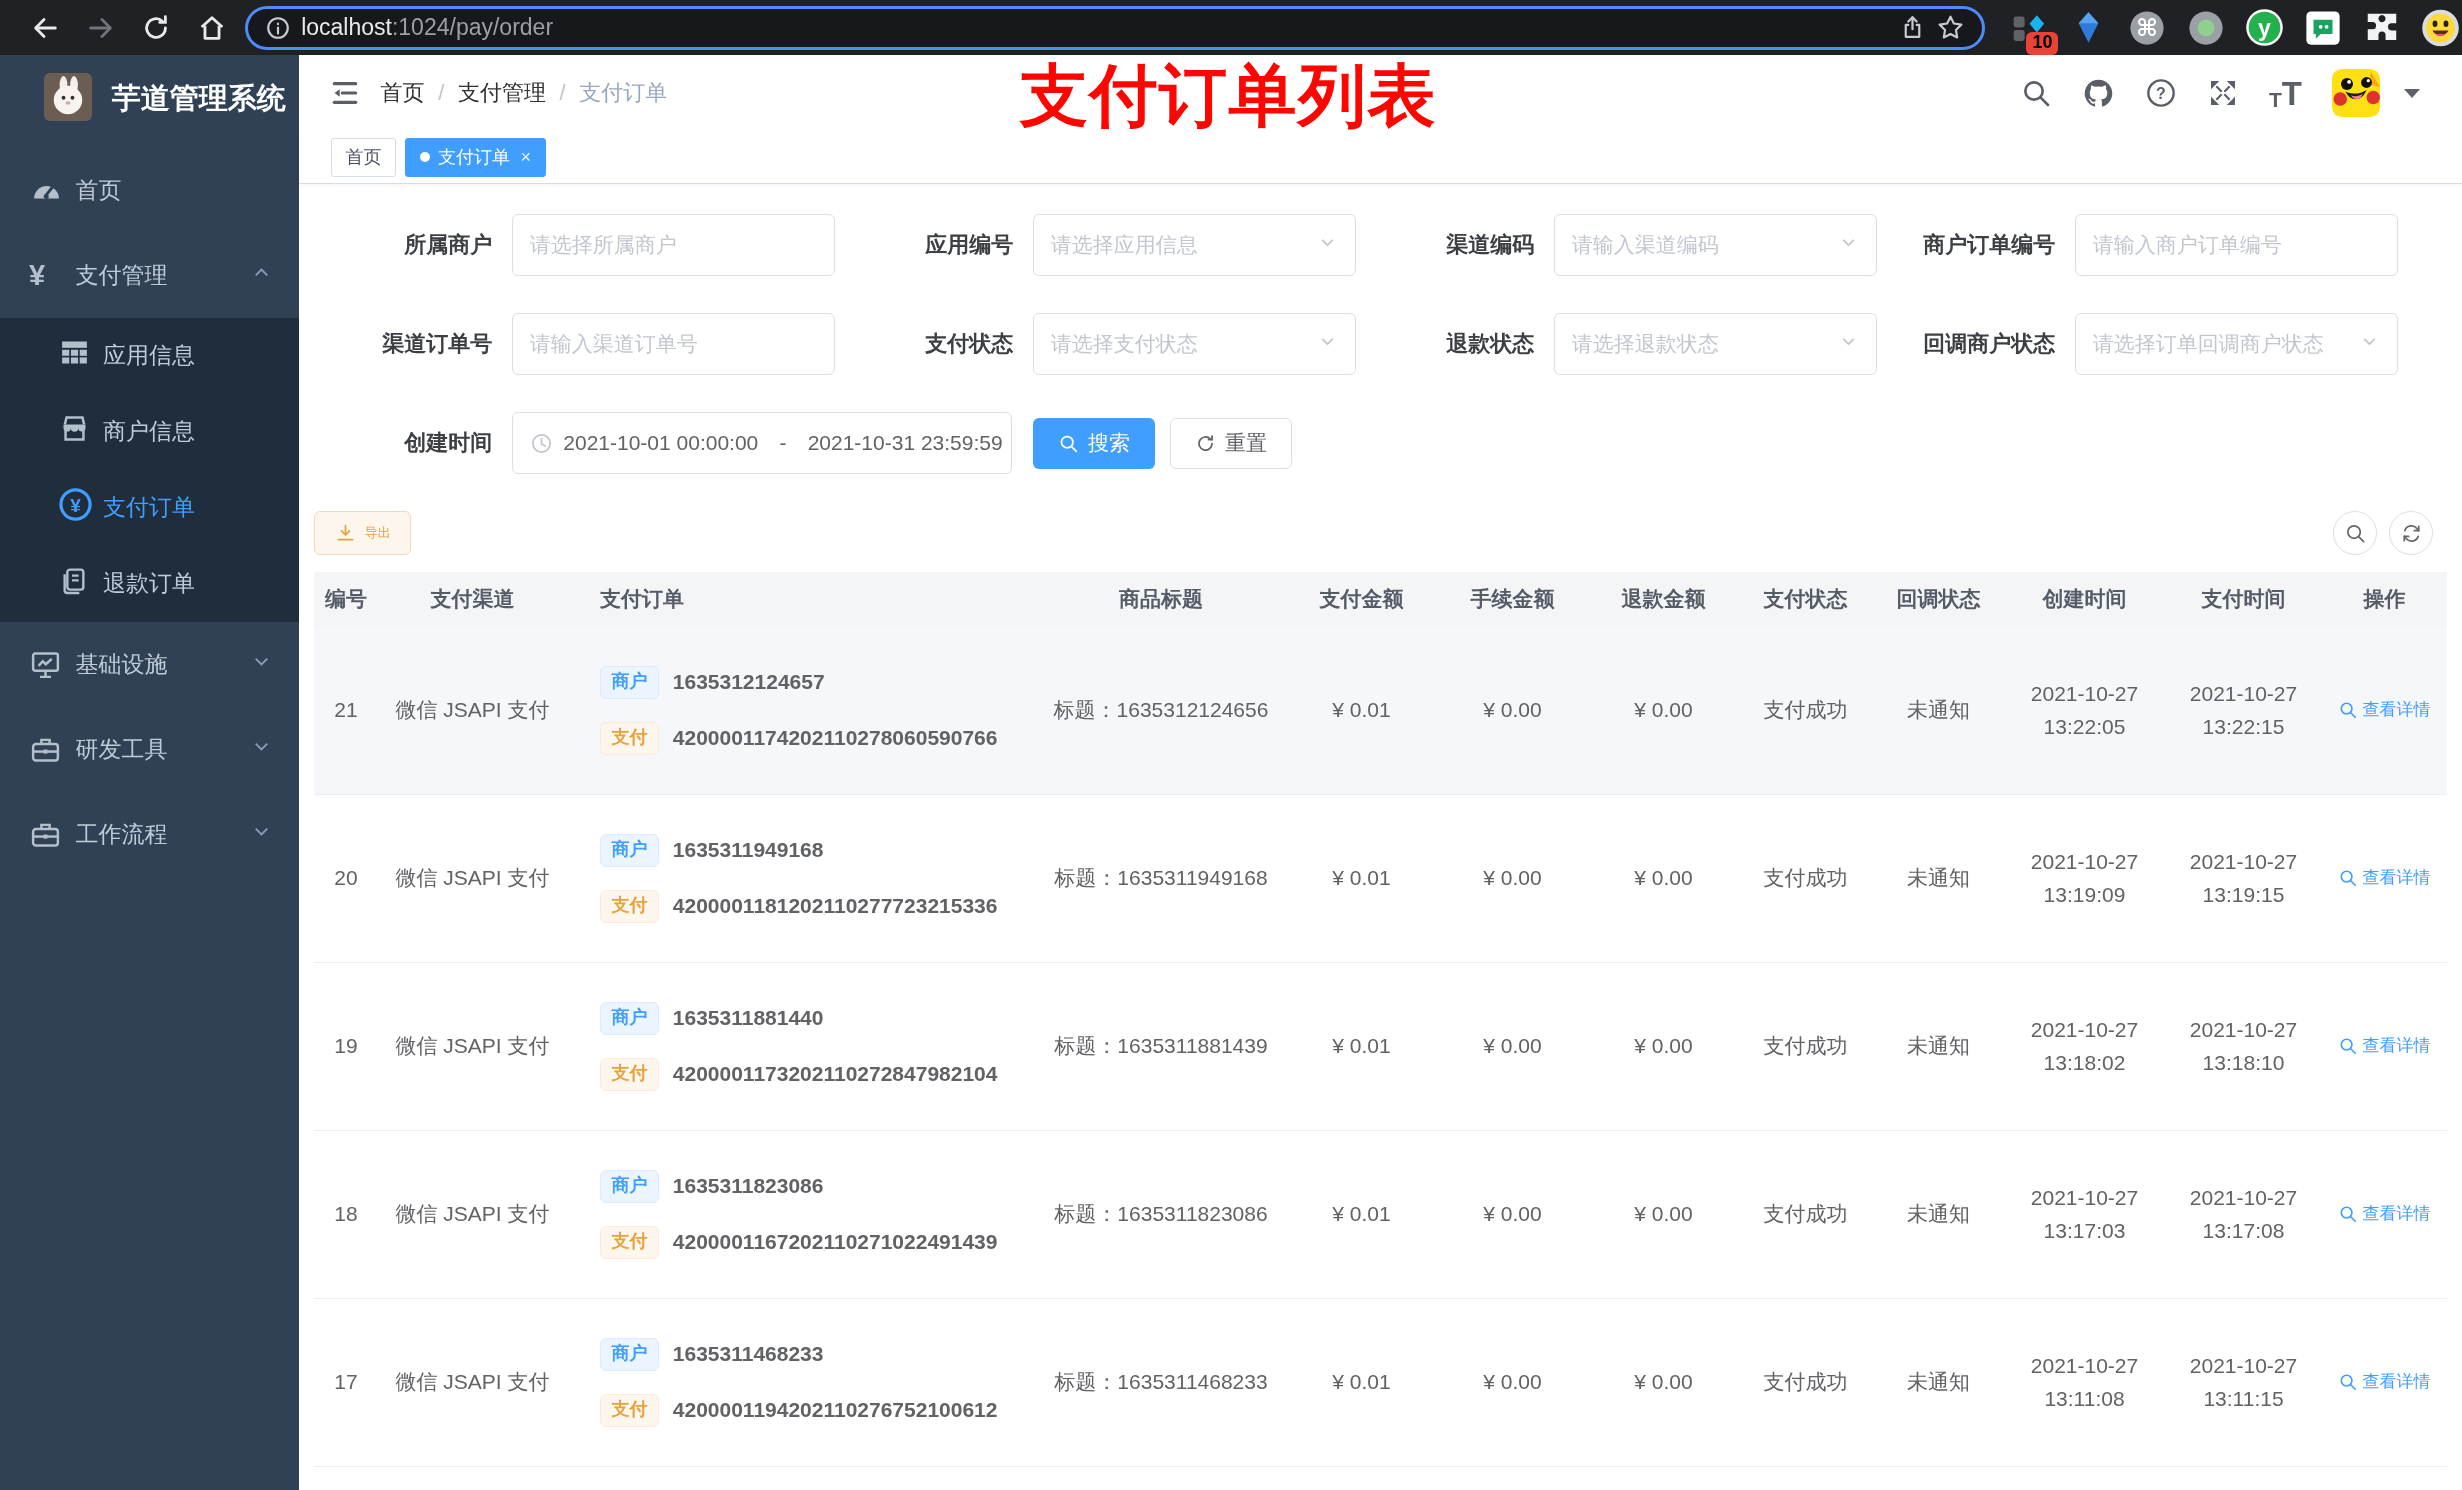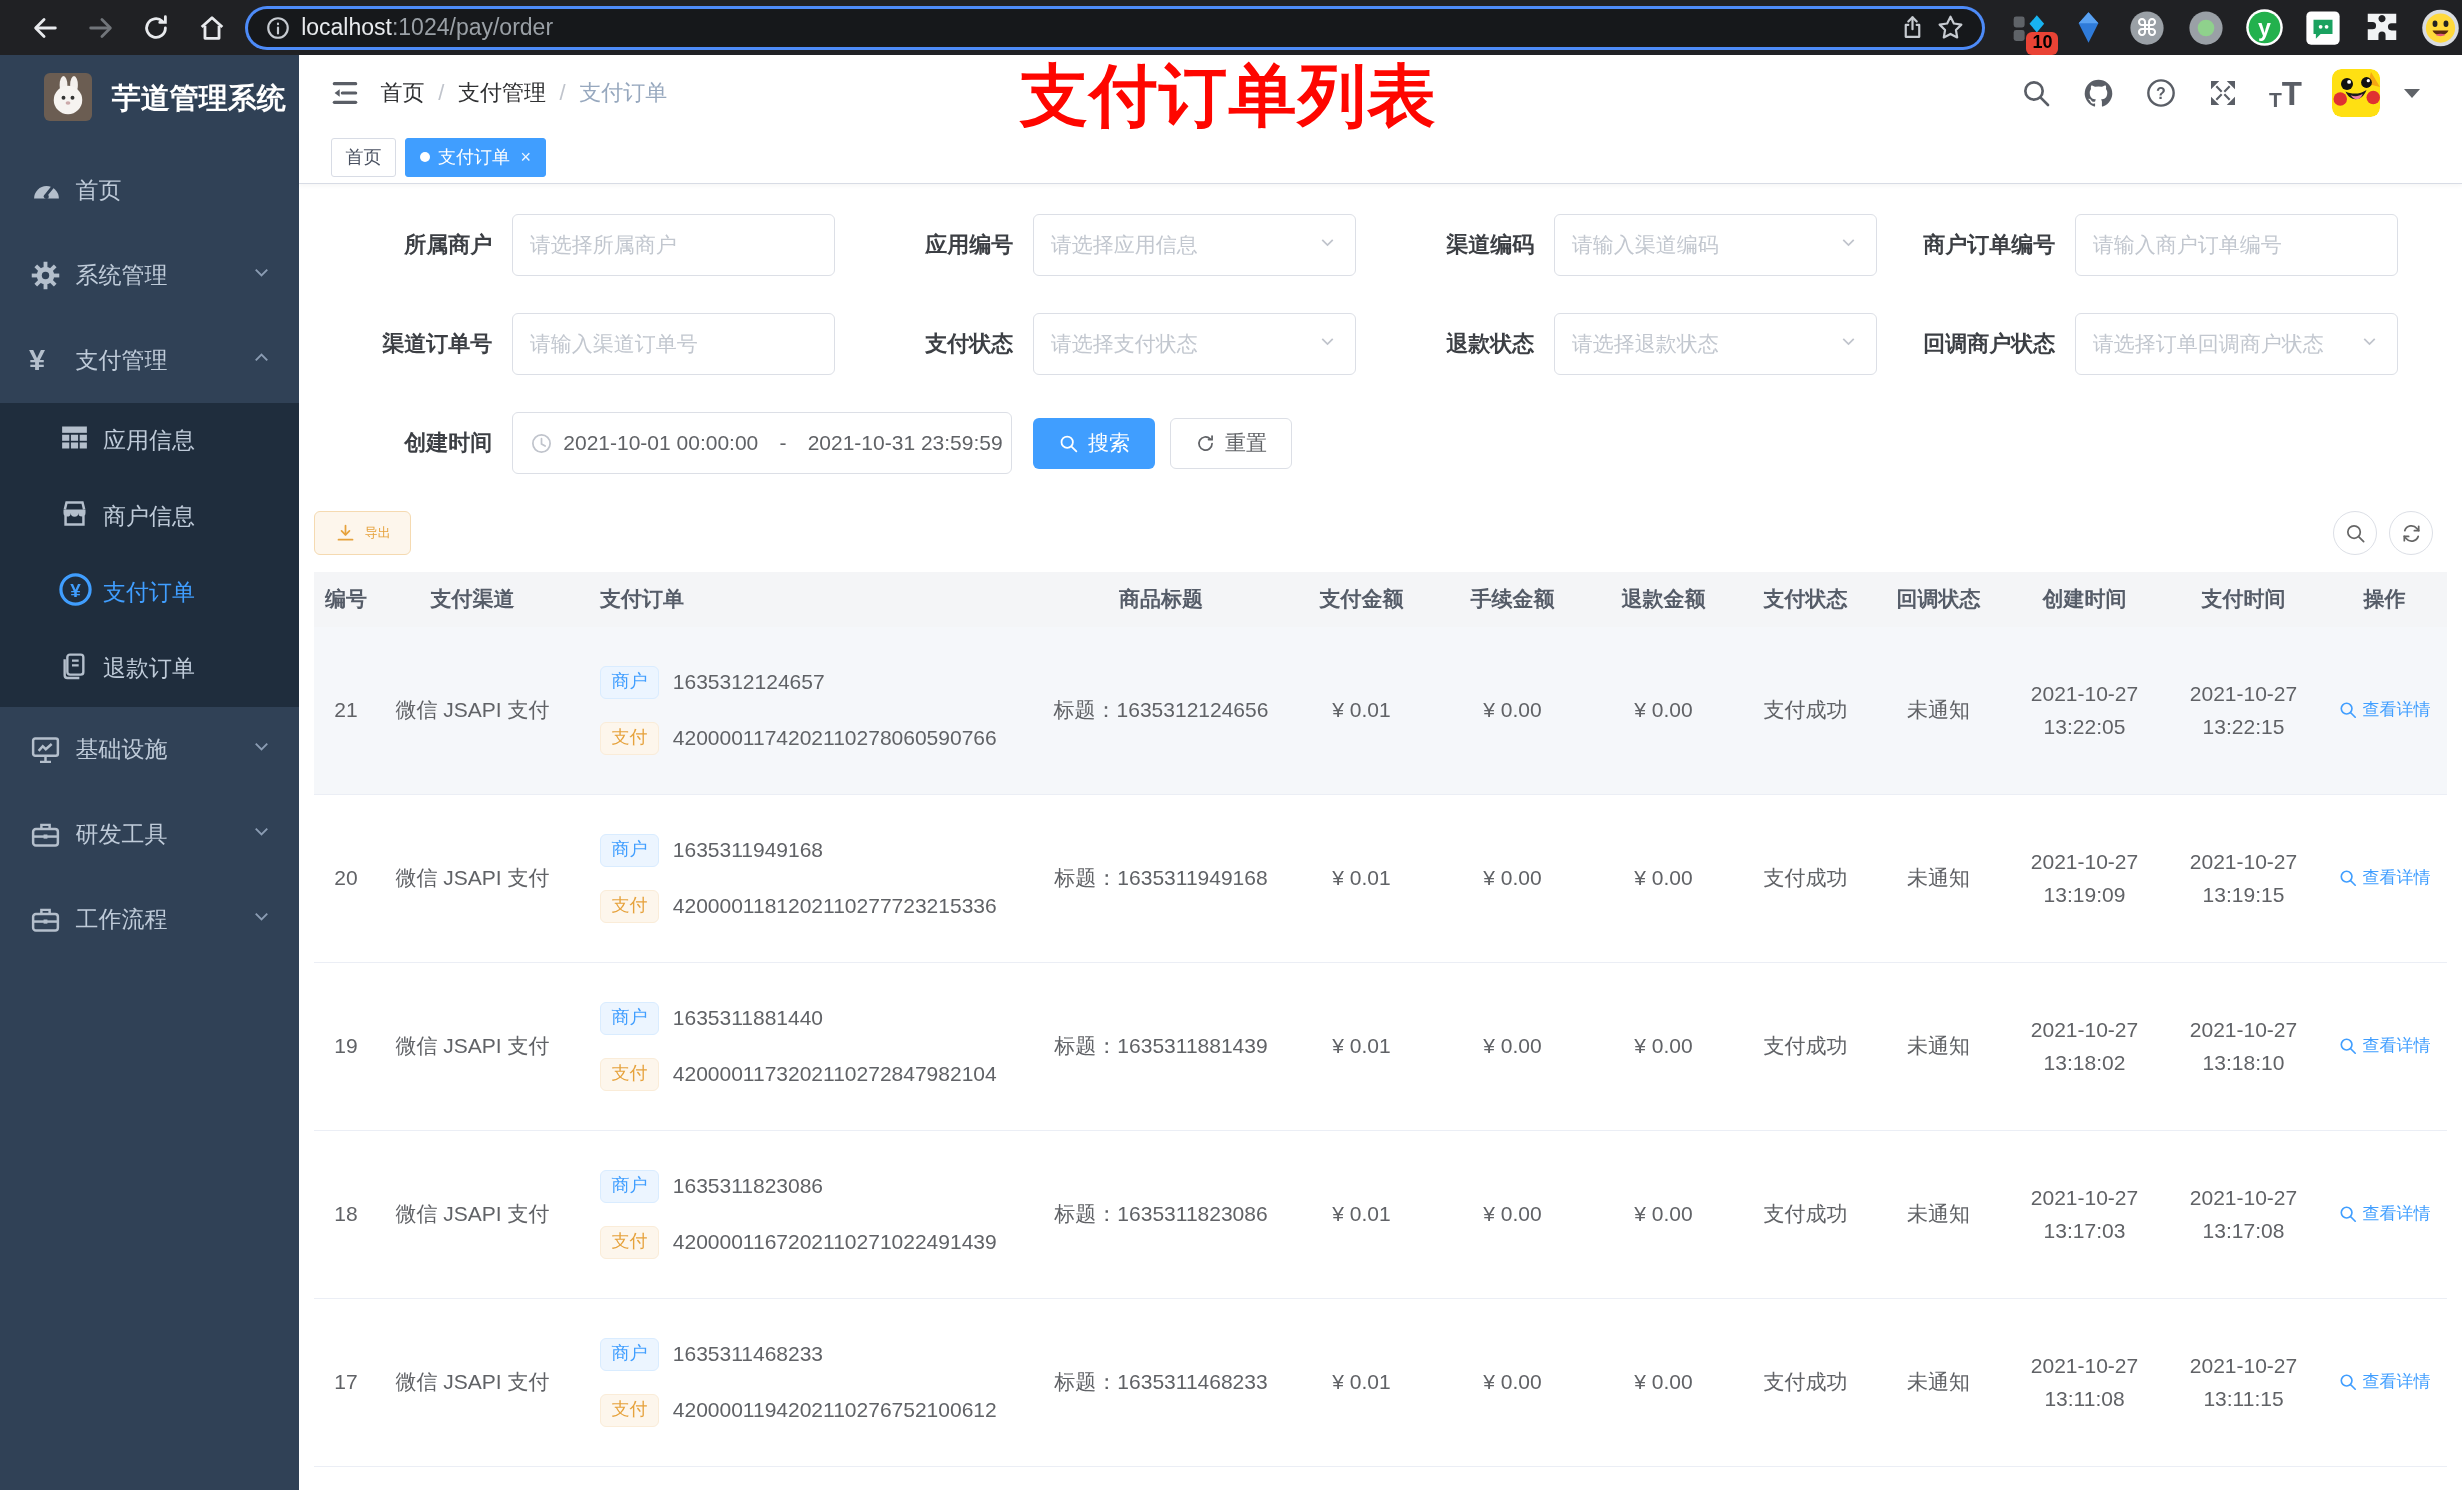--- a/index.html
+++ b/index.html
@@ -90,21 +90,21 @@
   
   .table { margin-top:16.7px; width:2133px; }
   .thead { display:flex; background:#f4f5f7; height:55px; align-items:center; color:#555c68; font-weight:bold; font-size:21px; }
   .trow { display:flex; align-items:stretch; border-bottom:1.5px solid #ebeef5; height:168px; background:#fff; }
   .trow.hover { background:#f5f7fa; }
   .cell { display:flex; align-items:center; justify-content:center; overflow:hidden; text-align:center; line-height:1.55; }
   .c0{width:64px;} .c1{width:189px;} .c2{width:469px; justify-content:flex-start; padding-left:33px; text-align:left;}
   .c3{width:250px;} .c4{width:151px;} .c5{width:151px;} .c6{width:151px;} .c7{width:133px;} .c8{width:133px;}
   .c9{width:159px;} .c10{width:159px;} .c11{width:123px;}
   .order-lines { display:flex; flex-direction:column; gap:23px; }
-  .order-line { display:flex; align-items:center; gap:13.6px; white-space:nowrap; }
+  .order-line { display:flex; align-items:center; gap:13.6px; white-space:nowrap;font-weight:bold; }
   .tag { height:33px; display:inline-flex; align-items:center; padding:0 10.6px; border-radius:6px; font-size:18px; flex:0 0 auto; }
   .tag-blue { background:#ecf5ff; border:1.5px solid #d9ecff; color:#409eff; }
   .tag-warn { background:#fdf6ec; border:1.5px solid #faecd8; color:#e6a23c; }
   .twolines { display:flex; flex-direction:column; line-height:33px; }
   .action-link { color:#409eff; display:inline-flex; align-items:center; gap:4.5px; cursor:pointer; white-space:nowrap; font-size:17px; }
 </style>
 </head>
 <body>
 
 <div class="page">
@@ -241,40 +241,20 @@
           <span class="micon">
             <svg width="35" height="35" viewBox="0 0 24 24">
                 <path d="M3.5 17.5a8.5 8.5 0 1 1 17 0z" fill="currentColor"></path>
                 <path d="M11 16l5.2-6.4" stroke="#304156" stroke-width="2" stroke-linecap="round"></path>
                 <circle cx="12" cy="16.2" r="1.6" fill="#304156"></circle>
               </svg>
           </span>
           <span class="mlabel">首页</span>
         </div>
 
-        <div class="mitem">
-          <span class="micon">
-            <svg width="33" height="33" viewBox="0 0 24 24">
-                <g fill="currentColor">
-                  <rect x="10.6" y="2" width="2.8" height="20"></rect>
-                  <rect x="10.6" y="2" width="2.8" height="20" transform="rotate(45 12 12)"></rect>
-                  <rect x="10.6" y="2" width="2.8" height="20" transform="rotate(90 12 12)"></rect>
-                  <rect x="10.6" y="2" width="2.8" height="20" transform="rotate(135 12 12)"></rect>
-                  <circle cx="12" cy="12" r="6.4"></circle>
-                </g>
-                <circle cx="12" cy="12" r="2.7" fill="#304156"></circle>
-              </svg>
-          </span>
-          <span class="mlabel">系统管理</span>
-          <span class="chev">
-            <svg width="23" height="23" viewBox="0 0 24 24" fill="none" stroke="currentColor" stroke-width="2">
-                <path d="M6 9l6 6 6-6"></path>
-              </svg>
-          </span>
-        </div>
 
         <div class="mitem">
           <span class="micon yen-glyph">¥</span>
           <span class="mlabel">支付管理</span>
           <span class="chev">
             <svg width="23" height="23" viewBox="0 0 24 24" fill="none" stroke="currentColor" stroke-width="2">
                 <path d="M6 15l6-6 6 6"></path>
               </svg>
           </span>
         </div>

